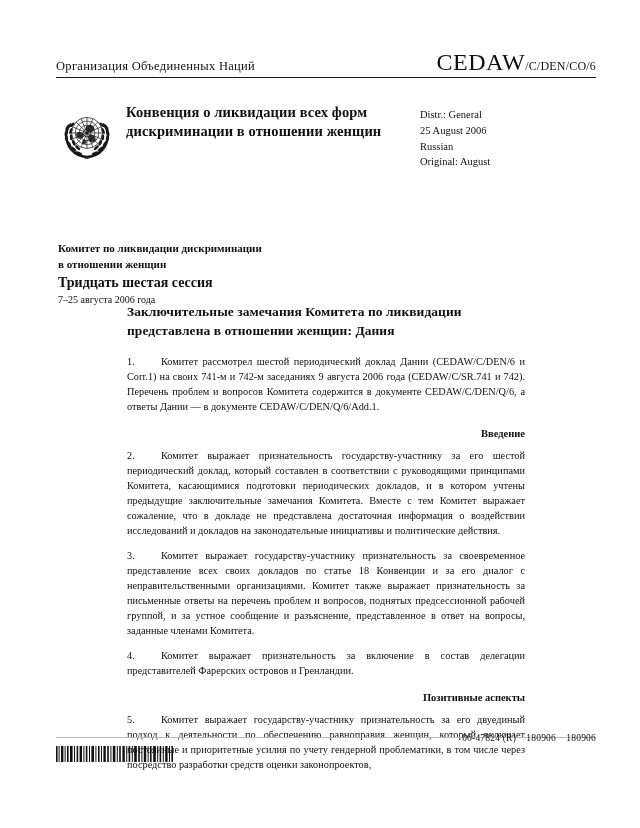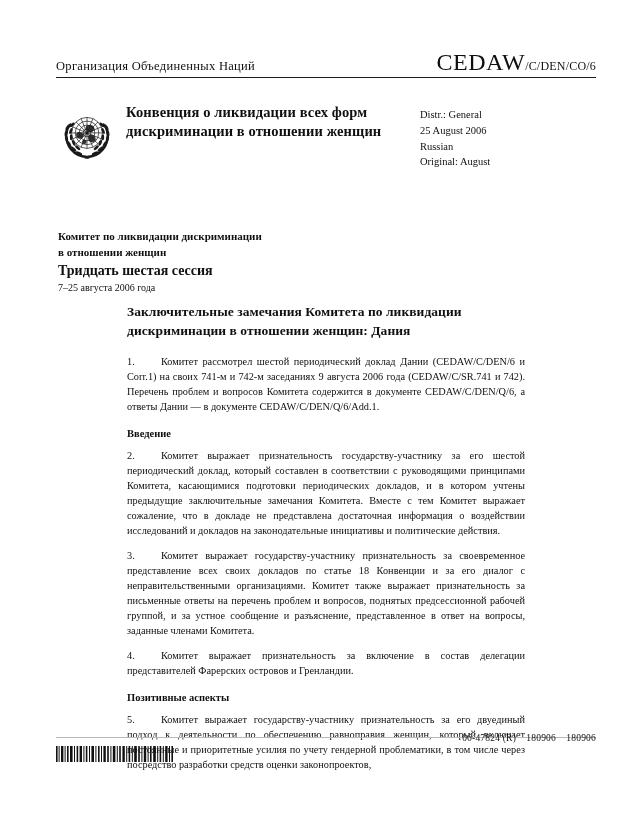--- a/index.html
+++ b/index.html
@@ -87,21 +87,21 @@
     margin-left: 22px;
     font-size: 10.5px;
     line-height: 1.5;
     padding-top: 4px;
   }
 
   
   .committee {
     position: absolute;
     left: 58px;
-    top: 229px;
+    top: 241px;
     width: 330px;
     font-size: 10.5px;
     line-height: 1.45;
   }
   .committee .b {
     font-weight: bold;
     font-size: 11px;
   }
   .committee .s {
     font-weight: bold;
@@ -124,20 +124,21 @@
     font-size: 13.5px;
     line-height: 1.38;
     letter-spacing: 0.05px;
     margin: 0 0 14px 0;
   }
   .section-head {
     font-weight: bold;
     font-size: 10.5px;
     margin: 13px 0 7px 0;
     line-height: 1.3;
+    text-align: right;
   }
   .para {
     font-size: 10.3px;
     line-height: 1.46;
     text-align: justify;
     margin: 0 0 10px 0;
     position: relative;
     padding-left: 0;
   }
   .para .num {
@@ -269,21 +270,21 @@
 
   <div class="committee">
     <div class="b">Комитет по ликвидации дискриминации</div>
     <div class="b">в отношении женщин</div>
     <div class="s">Тридцать шестая сессия</div>
     <div class="d">7–25 августа 2006 года</div>
   </div>
 
   <div class="content">
 
-    <div class="doc-title">Заключительные замечания Комитета по ликвидации дискриминации в отношении женщин: Дания</div>
+    <div class="doc-title">Заключительные замечания Комитета по ликвидации представлена в отношении женщин: Дания</div>
 
     <p class="para">
       <span class="num">1.</span><span>Комитет рассмотрел шестой периодический доклад Дании (CEDAW/C/DEN/6 и Corr.1) на своих 741-м и 742-м заседаниях 9 августа 2006 года (CEDAW/C/SR.741 и 742). Перечень проблем и вопросов Комитета содержится в документе CEDAW/C/DEN/Q/6, а ответы Дании — в документе CEDAW/C/DEN/Q/6/Add.1.</span>
     </p>
 
     <div class="section-head">Введение</div>
 
     <p class="para">
       <span class="num">2.</span><span>Комитет выражает признательность государству-участнику за его шестой периодический доклад, который составлен в соответствии с руководящими принципами Комитета, касающимися подготовки периодических докладов, и в котором учтены предыдущие заключительные замечания Комитета. Вместе с тем Комитет выражает сожаление, что в докладе не представлена достаточная информация о воздействии исследований и докладов на законодательные инициативы и политические действия.</span>
     </p>

